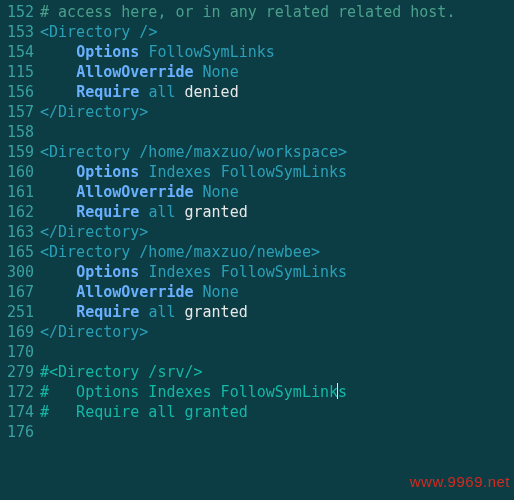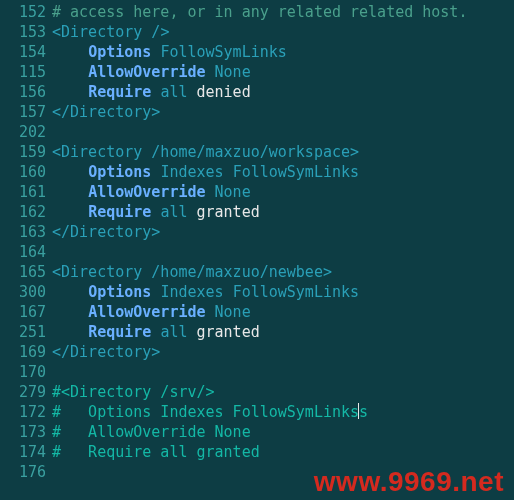--- a/index.html
+++ b/index.html
@@ -15,21 +15,20 @@
   }
   .editor{padding-top:2px}
   .row{display:flex;white-space:pre}
   .gutter{
     width:34px;
     text-align:right;
     color:#3aa0a0;
     padding-right:6px;
     flex:0 0 auto;
     user-select:none;
-    margin-left:12px;
   }
   .code{flex:1 1 auto}
 
   
   .t-cmt{color:#4aa08c}          
   .t-tag{color:#2aa0b8}          
   .t-attr{color:#6ab0ff;font-weight:bold}  
   .t-path{color:#2aa0b8}         
   .t-val{color:#2aa0b8}          
   .t-lit{color:#e8e8e8}          
@@ -38,52 +37,49 @@
   .cursor{
     display:inline-block;
     width:1px;height:16px;
     background:#e8e8e8;
     vertical-align:-2px;
     margin-left:-1px;
   }
 
   .watermark{
     position:absolute;
-    right:10px;
+    right:4px;
     bottom:8px;
     color:#d42a1f;
     font-family:"Arial","Helvetica",sans-serif;
-    font-size:28px;
+    font-size:15px;
     letter-spacing:0.5px;
     pointer-events:none;
-    font-weight:bold;
   }
 </style>
 </head>
 <body>
 
 <div class="editor" id="editor">
     <div class="row"><div class="gutter">152</div><div class="code"><span class="t-cmt"># access here, or in any related related host.</span></div></div>
     <div class="row"><div class="gutter">153</div><div class="code"><span class="t-tag">&lt;Directory </span><span class="t-path">/</span><span class="t-tag">&gt;</span></div></div>
     <div class="row"><div class="gutter">154</div><div class="code"><span>    </span><span class="t-attr">Options</span><span> </span><span class="t-val">FollowSymLinks</span></div></div>
     <div class="row"><div class="gutter">115</div><div class="code"><span>    </span><span class="t-attr">AllowOverride</span><span> </span><span class="t-val">None</span></div></div>
     <div class="row"><div class="gutter">156</div><div class="code"><span>    </span><span class="t-attr">Require</span><span> </span><span class="t-val">all</span><span> </span><span class="t-lit">denied</span></div></div>
     <div class="row"><div class="gutter">157</div><div class="code"><span class="t-tag">&lt;/Directory&gt;</span></div></div>
-    <div class="row"><div class="gutter">202</div><div class="code"><span></span></div></div>
+    <div class="row"><div class="gutter">158</div><div class="code"><span></span></div></div>
     <div class="row"><div class="gutter">159</div><div class="code"><span class="t-tag">&lt;Directory </span><span class="t-path">/home/maxzuo/workspace</span><span class="t-tag">&gt;</span></div></div>
     <div class="row"><div class="gutter">160</div><div class="code"><span>    </span><span class="t-attr">Options</span><span> </span><span class="t-val">Indexes</span><span> </span><span class="t-val">FollowSymLinks</span></div></div>
     <div class="row"><div class="gutter">161</div><div class="code"><span>    </span><span class="t-attr">AllowOverride</span><span> </span><span class="t-val">None</span></div></div>
     <div class="row"><div class="gutter">162</div><div class="code"><span>    </span><span class="t-attr">Require</span><span> </span><span class="t-val">all</span><span> </span><span class="t-lit">granted</span></div></div>
     <div class="row"><div class="gutter">163</div><div class="code"><span class="t-tag">&lt;/Directory&gt;</span></div></div>
-    <div class="row"><div class="gutter">164</div><div class="code"><span></span></div></div>
     <div class="row"><div class="gutter">165</div><div class="code"><span class="t-tag">&lt;Directory </span><span class="t-path">/home/maxzuo/newbee</span><span class="t-tag">&gt;</span></div></div>
     <div class="row"><div class="gutter">300</div><div class="code"><span>    </span><span class="t-attr">Options</span><span> </span><span class="t-val">Indexes</span><span> </span><span class="t-val">FollowSymLinks</span></div></div>
     <div class="row"><div class="gutter">167</div><div class="code"><span>    </span><span class="t-attr">AllowOverride</span><span> </span><span class="t-val">None</span></div></div>
     <div class="row"><div class="gutter">251</div><div class="code"><span>    </span><span class="t-attr">Require</span><span> </span><span class="t-val">all</span><span> </span><span class="t-lit">granted</span></div></div>
     <div class="row"><div class="gutter">169</div><div class="code"><span class="t-tag">&lt;/Directory&gt;</span></div></div>
     <div class="row"><div class="gutter">170</div><div class="code"><span></span></div></div>
     <div class="row"><div class="gutter">279</div><div class="code"><span class="t-cmt2">#&lt;Directory /srv/&gt;</span></div></div>
-    <div class="row"><div class="gutter">172</div><div class="code"><span class="t-cmt2">#   Options Indexes FollowSymLinks</span><span class="cursor"></span><span class="t-cmt2">s</span></div></div>
-    <div class="row"><div class="gutter">173</div><div class="code"><span class="t-cmt2">#   AllowOverride None</span></div></div>
+    <div class="row"><div class="gutter">172</div><div class="code"><span class="t-cmt2">#   Options Indexes FollowSymLink</span><span class="cursor"></span><span class="t-cmt2">s</span></div></div>
     <div class="row"><div class="gutter">174</div><div class="code"><span class="t-cmt2">#   Require all granted</span></div></div>
     <div class="row"><div class="gutter">176</div><div class="code"><span></span></div></div>
   </div>
 <div class="watermark">www.9969.net</div>
 
 </body></html>

